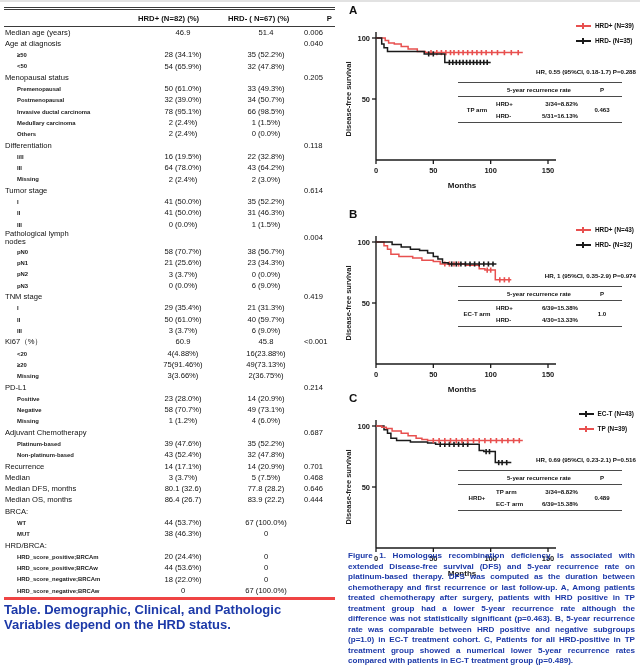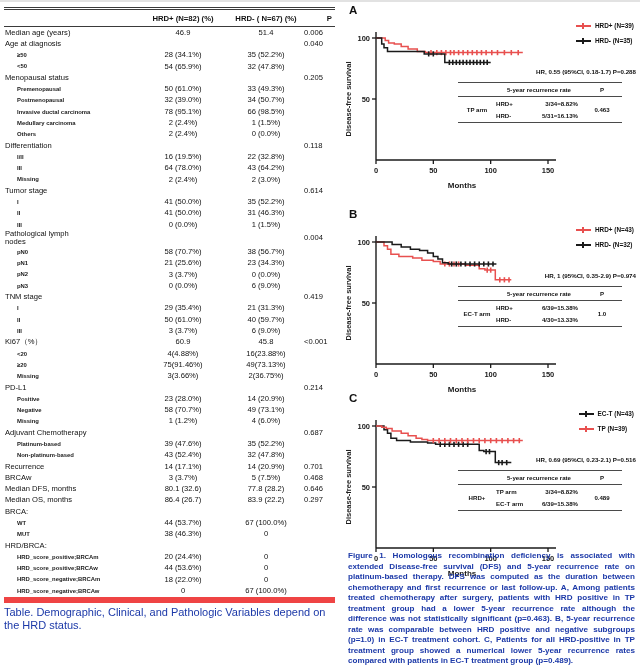--- a/index.html
+++ b/index.html
@@ -4,31 +4,31 @@
 <style>
   html,body{margin:0;padding:0}
   body{width:640px;height:669px;background:#fff;position:relative;overflow:hidden;
        font-family:"Liberation Sans",sans-serif;color:#111;border-top:2px solid #e2e2e2}
 
   
   .tablewrap{position:absolute;left:4px;top:5px;width:331px}
   .thead{display:grid;grid-template-columns:134px 90px 76px 31px;
          border-top:3px double #3a3a3a;border-bottom:1px solid #3a3a3a;
          padding:4px 0 3px 0;font-weight:bold;font-size:7.7px;align-items:center}
-  .thead .hc{text-align:center}
+  .thead .hc{}
   .thead .hp{text-align:right;padding-right:3px}
   .trow{display:grid;grid-template-columns:134px 90px 76px 31px;min-height:11.3px;
         align-items:center;font-size:7.6px;line-height:1.05}
   .c-label{padding-left:1px}
   .trow.sub .c-label{font-size:5.9px;font-weight:bold;padding-left:13px;color:#1a1a1a}
   .trow.wrap .c-label{max-width:82px}
   .c-pos,.c-neg{text-align:center;white-space:nowrap}
   .c-p{text-align:left;padding-right:2px}
-  .tbody{border-bottom:6px solid #ef4444;padding-bottom:1px}
-  .tcaption{font-size:11px;font-weight:normal;padding-top:3px;line-height:1.15}
+  .tbody{border-bottom:3px solid #ef4444;padding-bottom:1px}
+  .tcaption{font-size:13px;font-weight:bold;padding-top:3px;line-height:1.15}
 
   
   .panel{position:absolute;left:340px;width:298px;height:196px}
   .plabel{position:absolute;left:9px;top:0;font-weight:bold;font-size:11.5px}
   .chart{position:absolute;left:2px;top:10px}
   .legend{position:absolute;right:4px;top:18px;display:flex;flex-direction:column;gap:8px}
   .leg-item{display:flex;align-items:center;gap:4px;font-size:6.4px;font-weight:bold}
   .leg-marker{position:relative;width:15px;height:2px;display:inline-block;flex:0 0 15px}
   .leg-tick{position:absolute;left:6px;top:-2px;width:2px;height:6px;display:block}
   .hrtext{position:absolute;right:2px;top:64px;font-size:6.2px;font-weight:bold;white-space:nowrap}
@@ -286,36 +286,36 @@
         <div class="c-neg">32 (47.8%)</div>
         <div class="c-p"></div>
       </div>
       <div class="trow">
         <div class="c-label">Recurrence</div>
         <div class="c-pos">14 (17.1%)</div>
         <div class="c-neg">14 (20.9%)</div>
         <div class="c-p">0.701</div>
       </div>
       <div class="trow">
-        <div class="c-label">BRCAw</div>
+        <div class="c-label">Median</div>
         <div class="c-pos">3 (3.7%)</div>
         <div class="c-neg">5 (7.5%)</div>
         <div class="c-p">0.468</div>
       </div>
       <div class="trow">
         <div class="c-label">Median DFS, months</div>
         <div class="c-pos">80.1 (32.6)</div>
         <div class="c-neg">77.8 (28.2)</div>
         <div class="c-p">0.646</div>
       </div>
       <div class="trow">
         <div class="c-label">Median OS, months</div>
         <div class="c-pos">86.4 (26.7)</div>
         <div class="c-neg">83.9 (22.2)</div>
-        <div class="c-p">0.297</div>
+        <div class="c-p">0.444</div>
       </div>
       <div class="trow">
         <div class="c-label">BRCA:</div>
         <div class="c-pos"></div>
         <div class="c-neg"></div>
         <div class="c-p"></div>
       </div>
       <div class="trow sub">
         <div class="c-label">WT</div>
         <div class="c-pos">44 (53.7%)</div>

